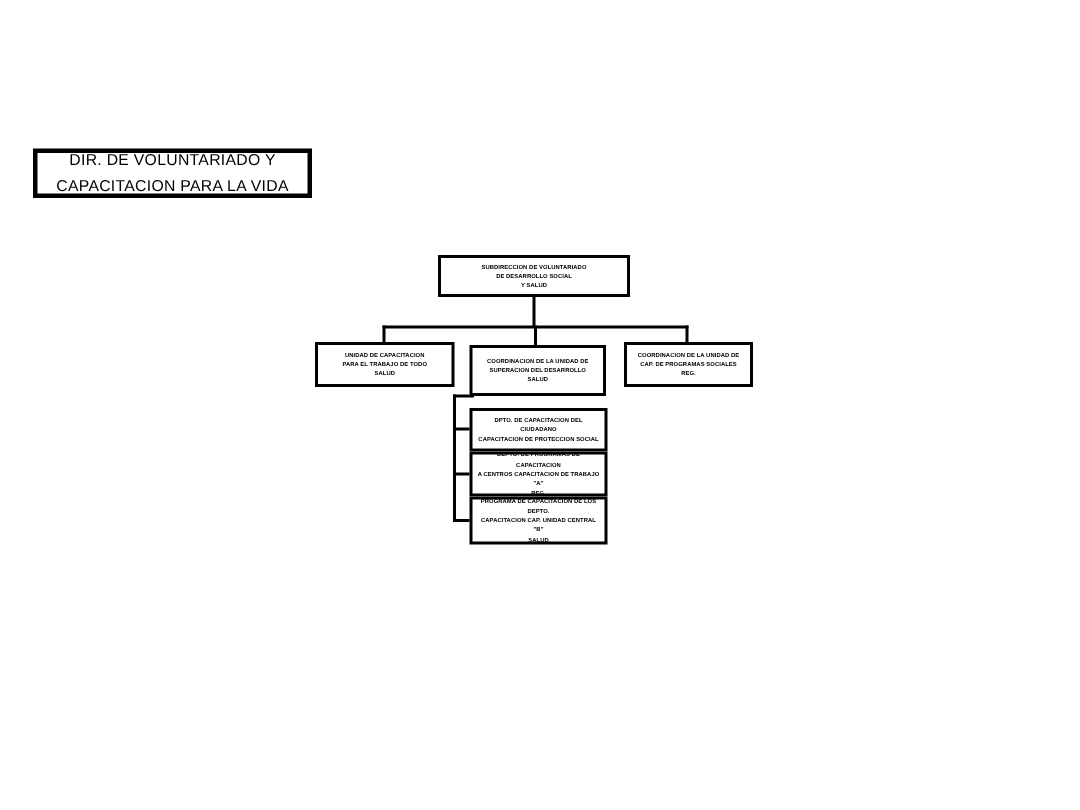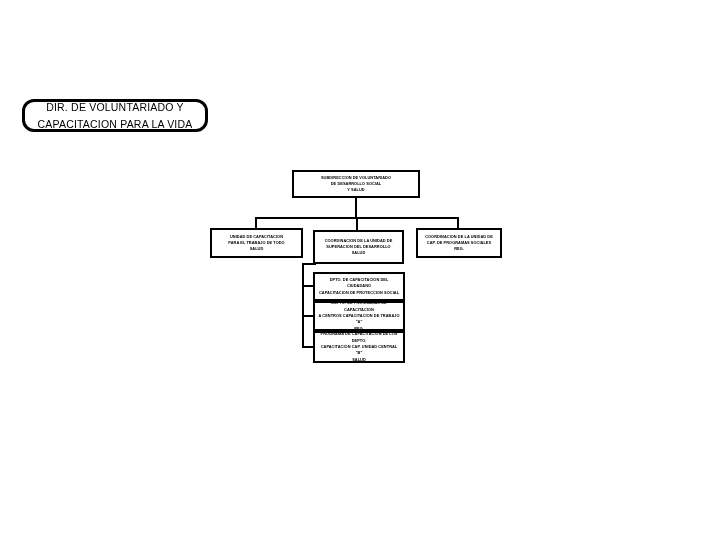--- a/index.html
+++ b/index.html
@@ -39,21 +39,20 @@
     padding: 0 2px;
     white-space: pre-line;
   }
 
   
   .node.title-box {
     border-width: 3px;
     font-size: 10.5px;
     line-height: 1.55;
     letter-spacing: 0.2px;
-    border-radius: 12px;
   }
 
   
   .node.micro {
     font-size: 3.9px;
     line-height: 1.62;
     letter-spacing: 0.05px;
     font-weight: bold;
   }
 

